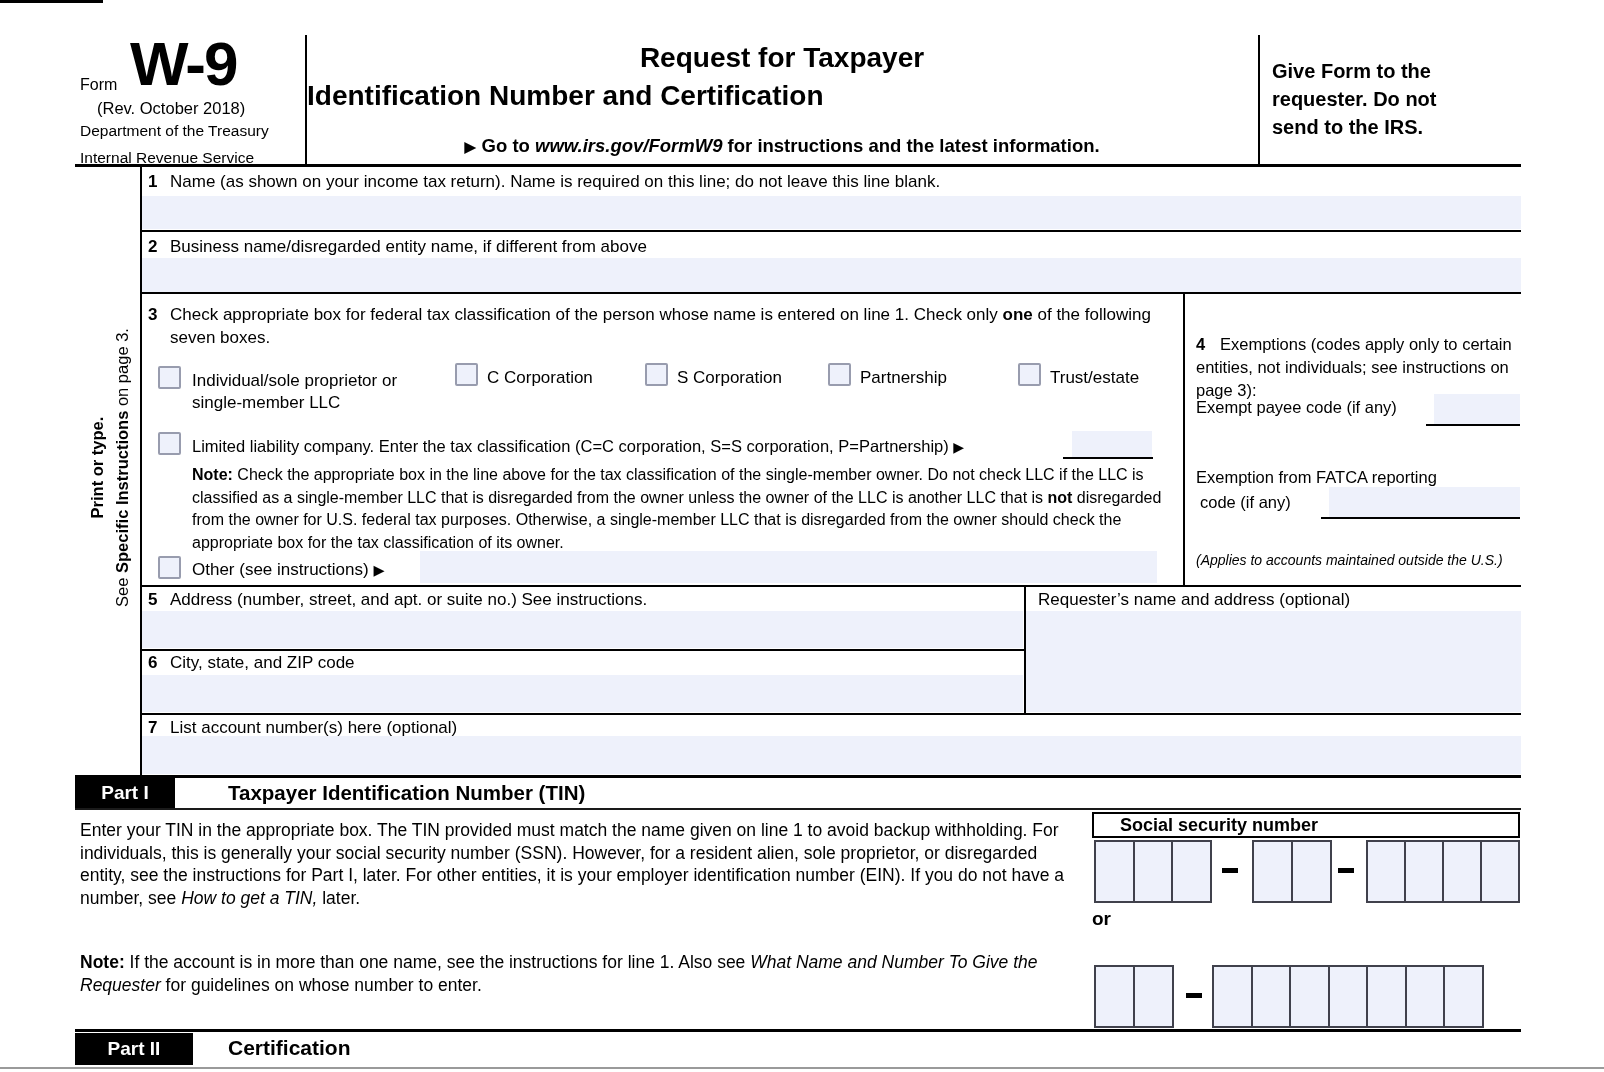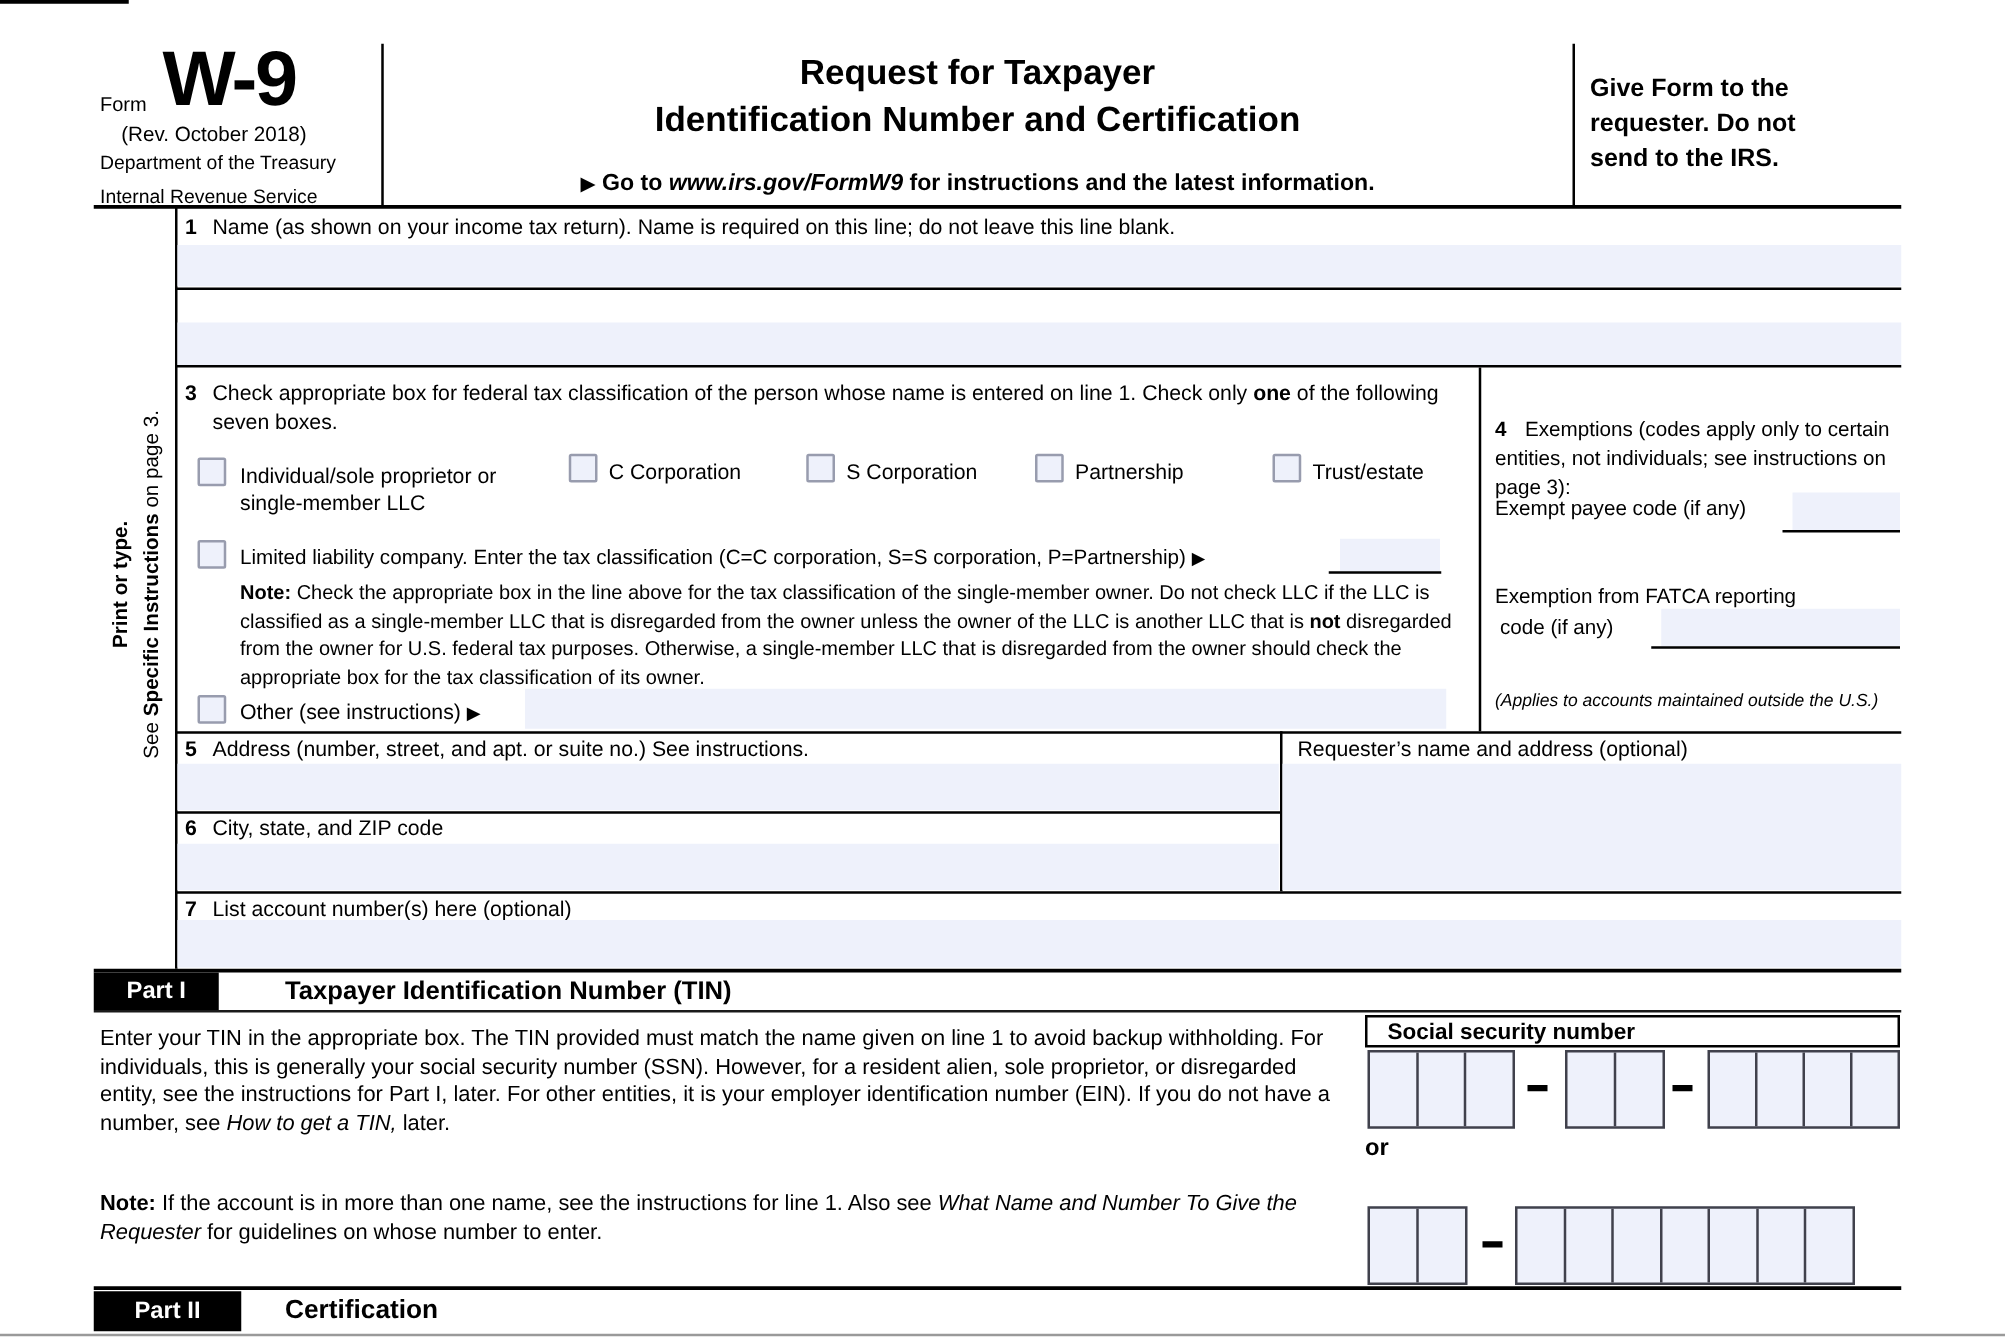--- a/index.html
+++ b/index.html
@@ -18,41 +18,41 @@
   .hang{position:absolute;left:-22px;font-weight:bold;}
   .pbar{position:absolute;background:#000;color:#fff;font-weight:bold;text-align:center;}
   .ptitle{position:absolute;font-weight:bold;font-size:21px;white-space:nowrap;}
   .vrot{position:absolute;width:600px;text-align:center;transform:rotate(-90deg);white-space:nowrap;}
   .cellgrp{position:absolute;display:flex;height:63px;border:2px solid #40414c;
            box-sizing:border-box;background:#eef1fb;}
   .cell{flex:1;border-left:2px solid #40414c;}
   .cell:first-child{border-left:none;}
   .dash{position:absolute;width:16px;height:5px;background:#000;}
   .tinbox{position:absolute;border:2px solid #000;box-sizing:border-box;font-weight:bold;
-          font-size:18px;padding-left:16px;line-height:23px;white-space:nowrap;}
+          font-size:18px;padding-left:26px;line-height:23px;white-space:nowrap;}
   .arrow{font-size:0.85em;}
   i{font-style:italic;}
 </style>
 </head>
 <body>
 
 <div class="page">
 
   <div class="hline" style="left:0;top:0;width:103px;height:3px;"></div>
 
   <div class="abs" style="left:80px;top:76px;font-size:16px;">Form</div>
   <div class="abs" style="left:130px;top:28px;font-size:62px;font-weight:bold;letter-spacing:-2px;">W-9</div>
   <div class="abs" style="left:97px;top:99px;font-size:16.5px;">(Rev. October 2018)</div>
   <div class="abs" style="left:80px;top:122px;font-size:15.5px;">Department of the Treasury</div>
   <div class="abs" style="left:80px;top:149px;font-size:15.5px;">Internal Revenue Service</div>
 
   <div class="vline" style="left:305px;top:35px;width:2px;height:131px;"></div>
 
   <div class="abs" style="left:307px;top:42px;width:950px;text-align:center;font-size:28px;font-weight:bold;">Request for Taxpayer</div>
-  <div class="abs" style="left:307px;top:80px;width:950px;text-align:center;font-size:28px;font-weight:bold;">Identification Number and Certification</div>
+  <div class="abs" style="left:307px;top:80px;width:950px;font-size:28px;font-weight:bold;">Identification Number and Certification</div>
   <div class="abs" style="left:307px;top:135px;width:950px;text-align:center;font-size:18.5px;font-weight:bold;">
     <span class="arrow">▶</span>
     <span>Go to </span><i>www.irs.gov/FormW9</i><span> for instructions and the latest information.</span>
   </div>
 
   <div class="vline" style="left:1258px;top:35px;width:2px;height:131px;"></div>
 
   <div class="abs" style="left:1272px;top:57px;width:220px;font-size:20px;font-weight:bold;line-height:28px;">
     <span style="display:block;">Give Form to the</span>
     <span style="display:block;">requester. Do not</span>
@@ -67,20 +67,23 @@
   </div>
 
   <div class="vline" style="left:140px;top:166px;width:2px;height:609px;"></div>
 
   <div class="lbl" style="left:148px;top:172px;">
     <b class="num-in">1</b><span>Name (as shown on your income tax return). Name is required on this line; do not leave this line blank.</span>
   </div>
   <div class="field" style="left:142px;top:196px;width:1379px;height:33px;"></div>
   <div class="hline" style="left:140px;top:230px;width:1381px;height:2px;"></div>
 
+  <div class="lbl" style="left:148px;top:237px;">
+    <b class="num-in">2</b><span>Business name/disregarded entity name, if different from above</span>
+  </div>
   <div class="field" style="left:142px;top:258px;width:1379px;height:34px;"></div>
   <div class="hline" style="left:140px;top:292px;width:1381px;height:2px;"></div>
 
   <div class="lbl wrap" style="left:170px;top:303px;width:1000px;line-height:23px;">
     <b class="hang">3</b><span>Check appropriate box for federal tax classification of the person whose name is entered on line 1. Check only </span><b>one</b><span> of the following seven boxes.</span>
   </div>
 
   <div class="cbx" style="left:158px;top:366px;"></div>
   <div class="lbl wrap" style="left:192px;top:370px;width:245px;line-height:22px;">Individual/sole proprietor or single-member LLC</div>
 

